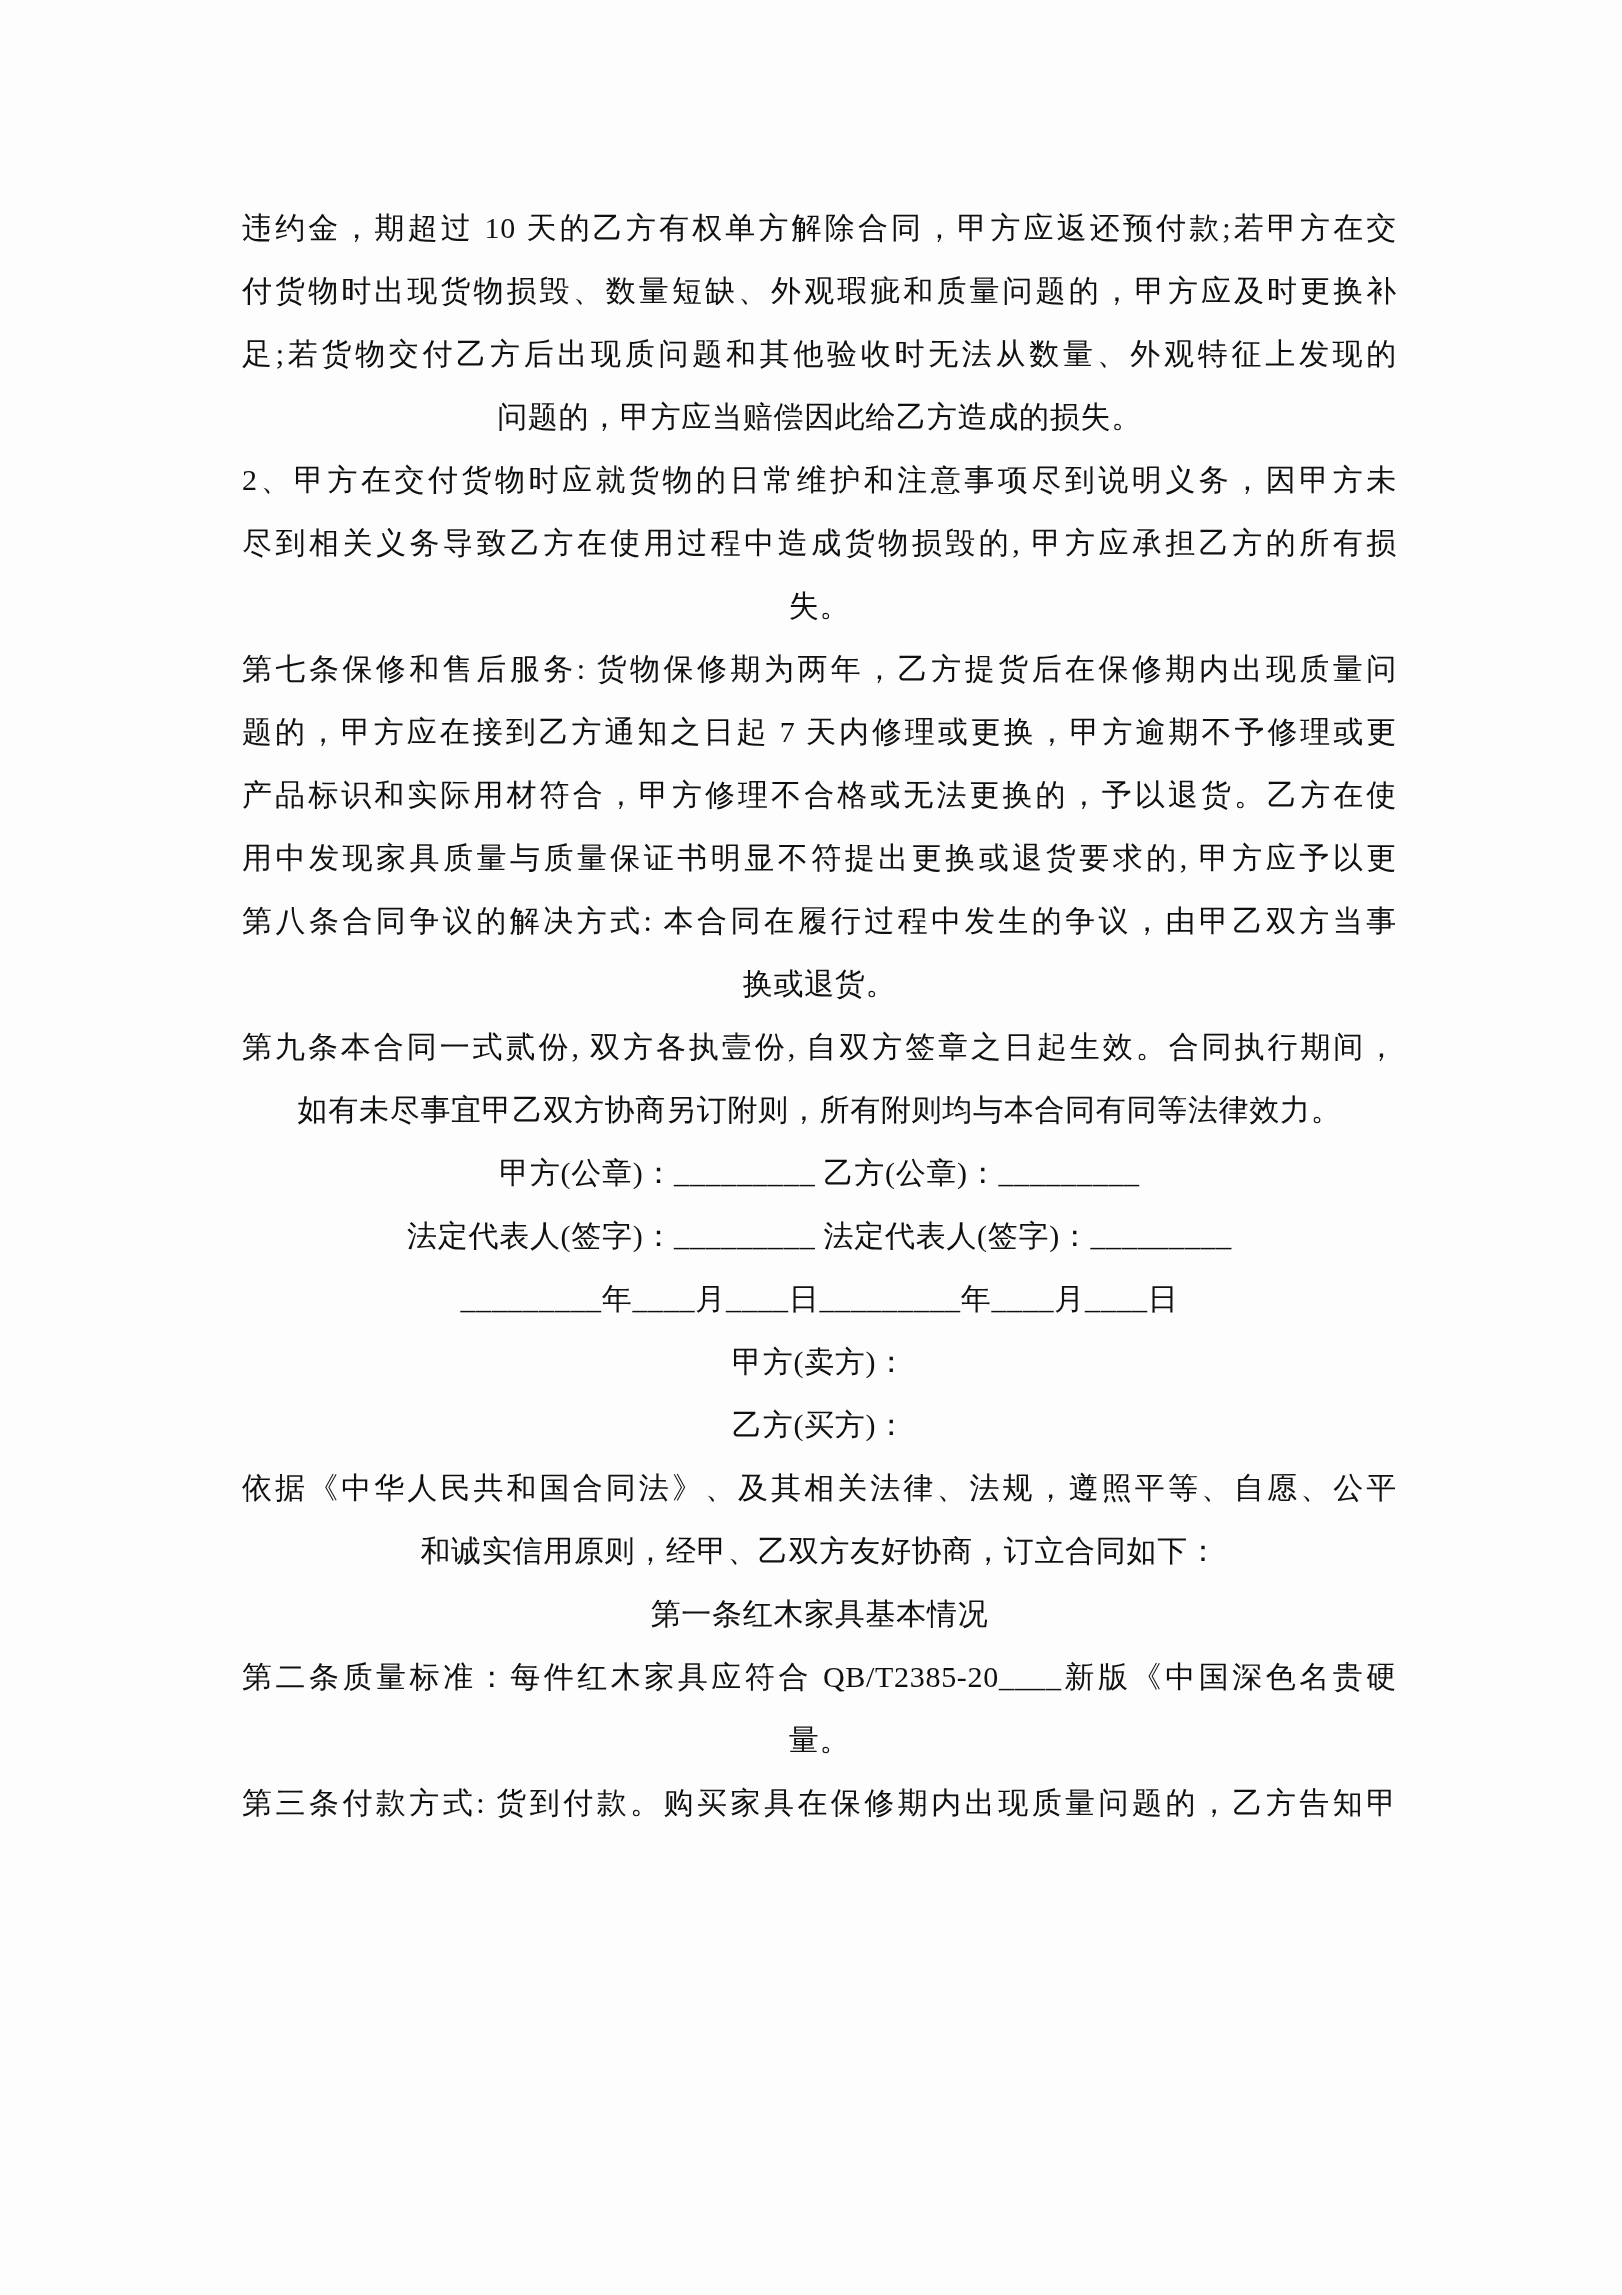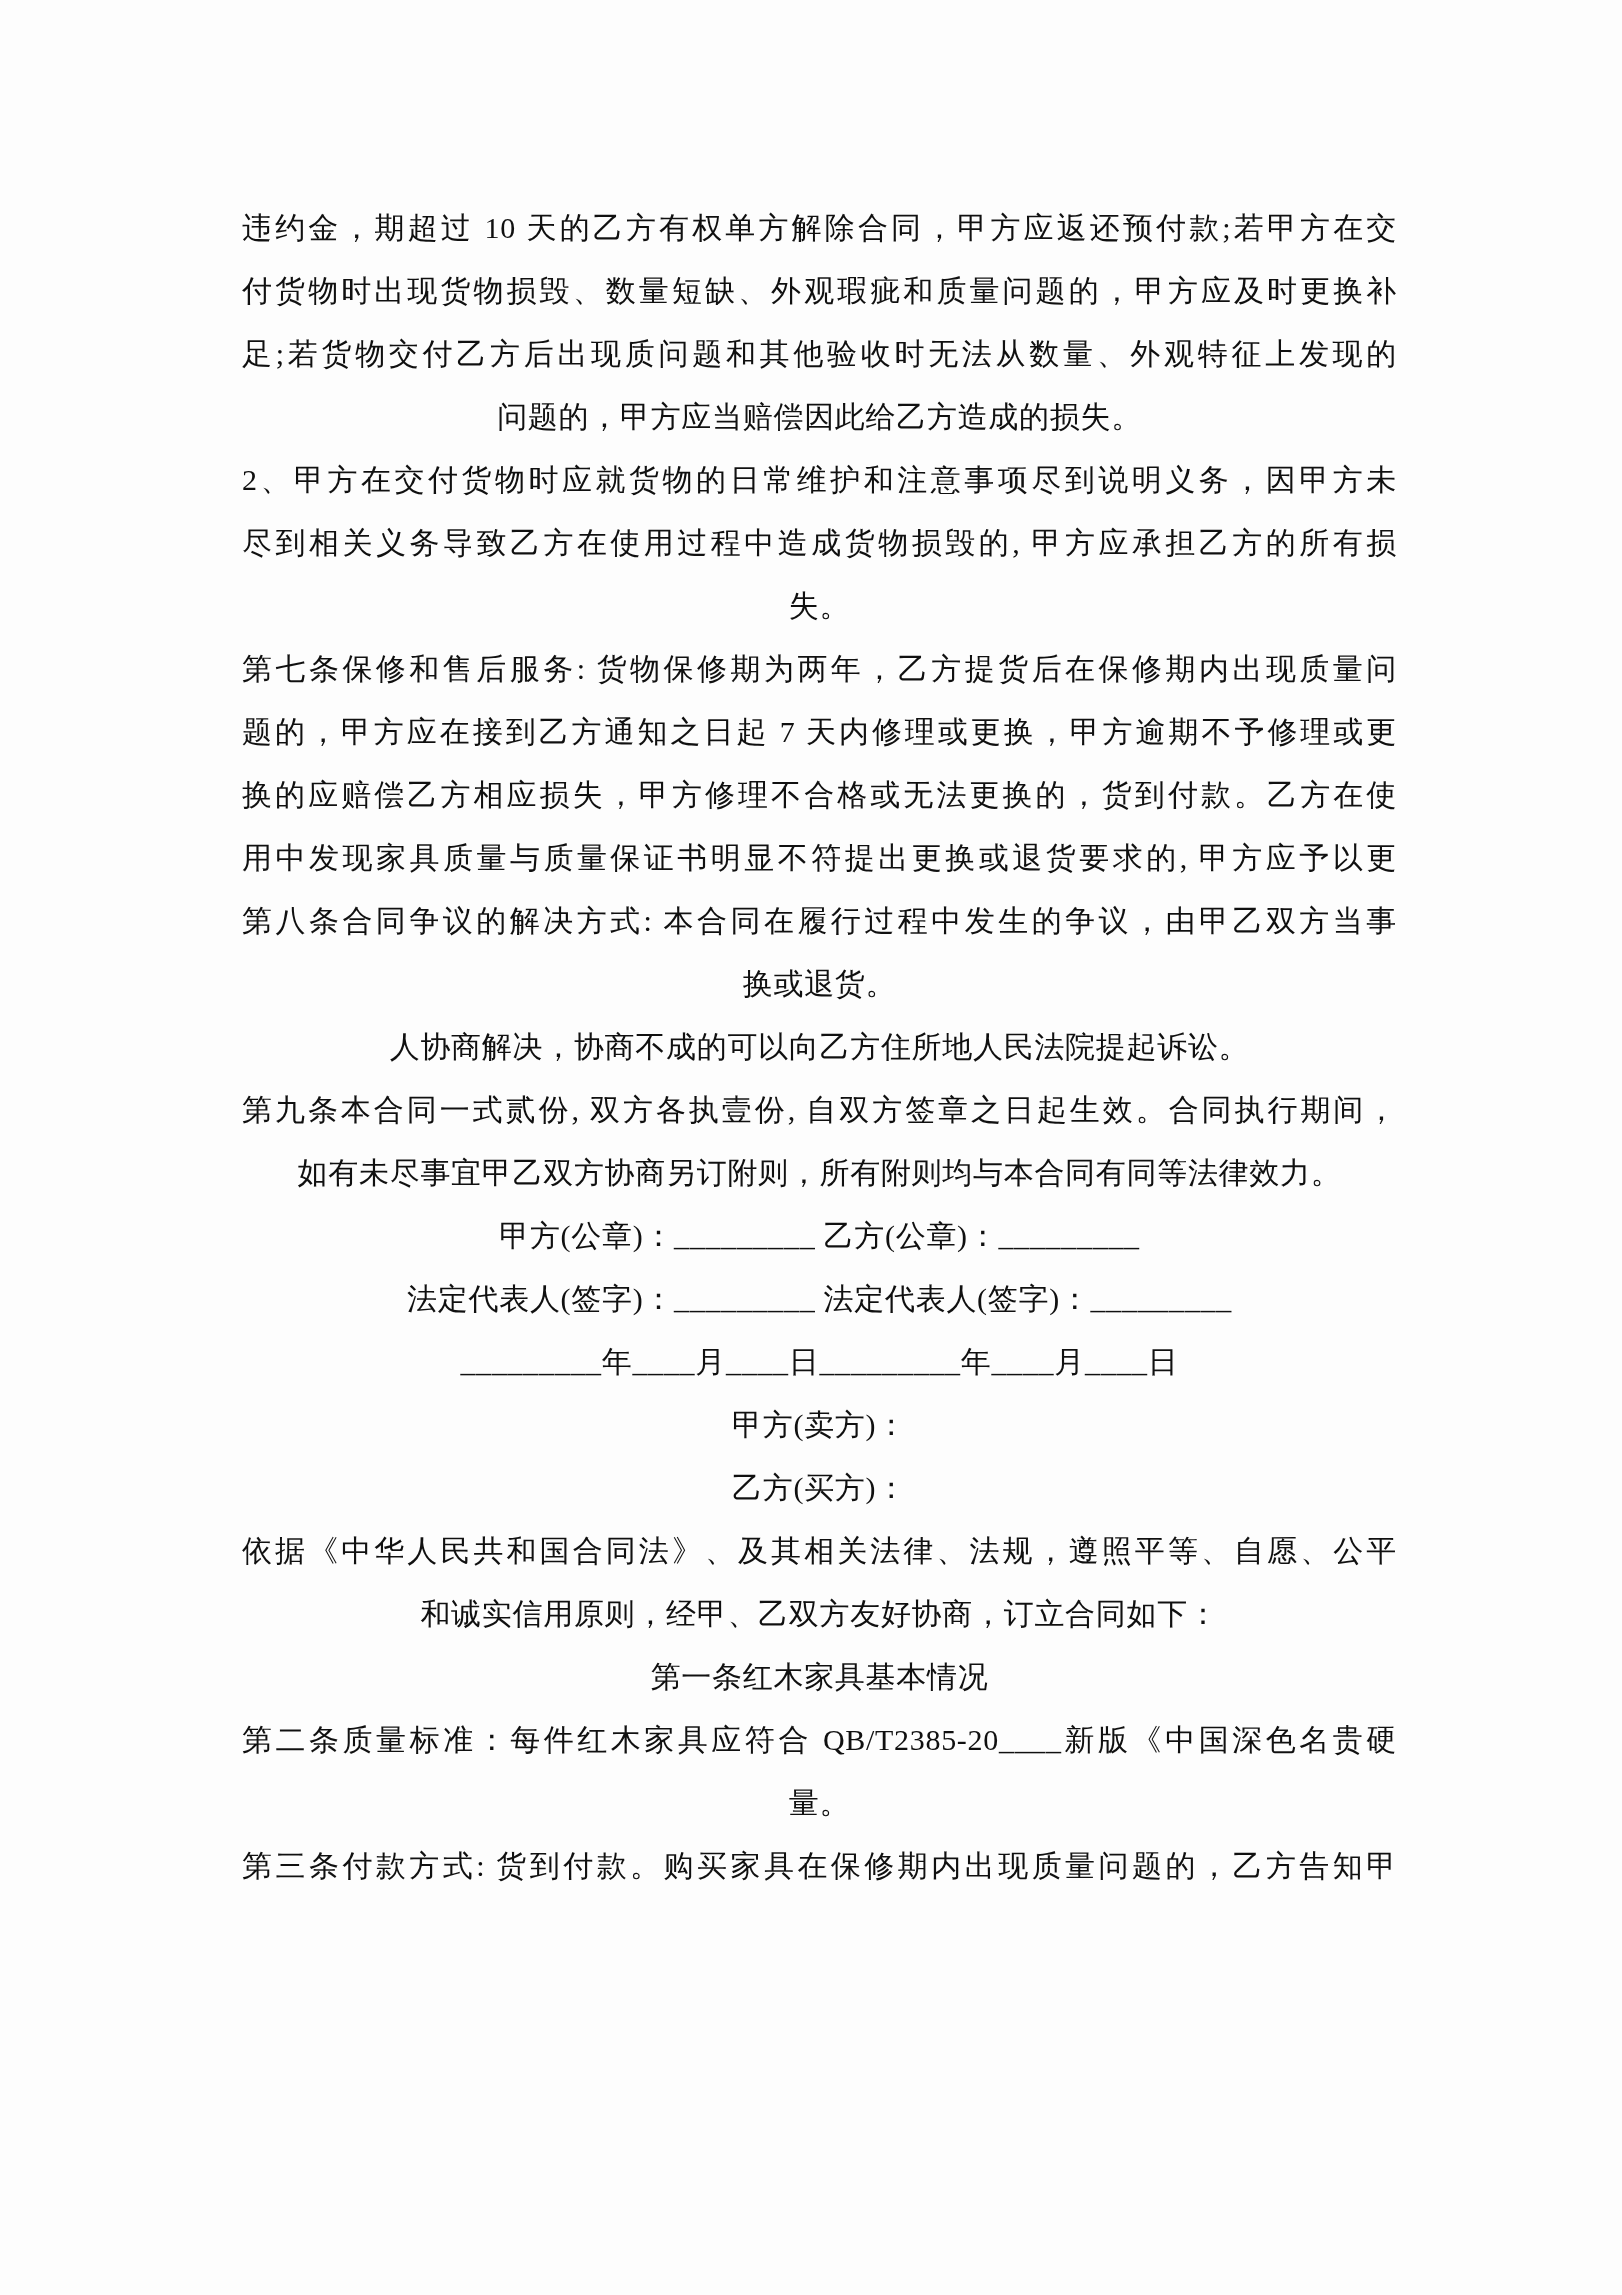--- a/index.html
+++ b/index.html
@@ -47,25 +47,24 @@
   <div class="doc-column">
     <div class="line j">违约金，期超过 10 天的乙方有权单方解除合同，甲方应返还预付款;若甲方在交</div>
     <div class="line j">付货物时出现货物损毁、数量短缺、外观瑕疵和质量问题的，甲方应及时更换补</div>
     <div class="line j">足;若货物交付乙方后出现质问题和其他验收时无法从数量、外观特征上发现的</div>
     <div class="line">问题的，甲方应当赔偿因此给乙方造成的损失。</div>
     <div class="line j">2、甲方在交付货物时应就货物的日常维护和注意事项尽到说明义务，因甲方未</div>
     <div class="line j">尽到相关义务导致乙方在使用过程中造成货物损毁的, 甲方应承担乙方的所有损</div>
     <div class="line">失。</div>
     <div class="line j">第七条保修和售后服务: 货物保修期为两年，乙方提货后在保修期内出现质量问</div>
     <div class="line j">题的，甲方应在接到乙方通知之日起 7 天内修理或更换，甲方逾期不予修理或更</div>
-    <div class="line j">换的应赔偿乙方相应损失，甲方修理不合格或无法更换的，货到付款。乙方在使</div>
+    <div class="line j">产品标识和实际用材符合，甲方修理不合格或无法更换的，予以退货。乙方在使</div>
     <div class="line j">用中发现家具质量与质量保证书明显不符提出更换或退货要求的, 甲方应予以更</div>
     <div class="line j">第八条合同争议的解决方式: 本合同在履行过程中发生的争议，由甲乙双方当事</div>
     <div class="line">换或退货。</div>
-    <div class="line">人协商解决，协商不成的可以向乙方住所地人民法院提起诉讼。</div>
     <div class="line j">第九条本合同一式贰份, 双方各执壹份, 自双方签章之日起生效。合同执行期间，</div>
     <div class="line">如有未尽事宜甲乙双方协商另订附则，所有附则均与本合同有同等法律效力。</div>
     <div class="line">甲方(公章)：_________ 乙方(公章)：_________</div>
     <div class="line">法定代表人(签字)：_________ 法定代表人(签字)：_________</div>
     <div class="line">_________年____月____日_________年____月____日</div>
     <div class="line">甲方(卖方)：</div>
     <div class="line">乙方(买方)：</div>
     <div class="line j">依据《中华人民共和国合同法》、及其相关法律、法规，遵照平等、自愿、公平</div>
     <div class="line">和诚实信用原则，经甲、乙双方友好协商，订立合同如下：</div>
     <div class="line">第一条红木家具基本情况</div>

